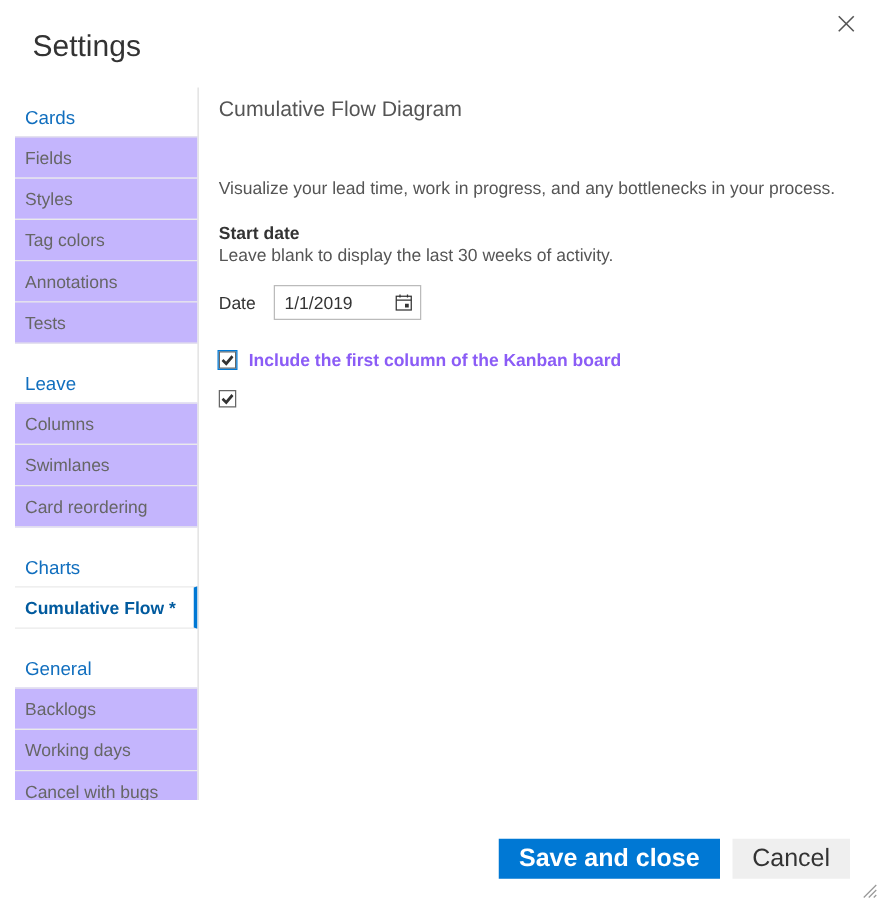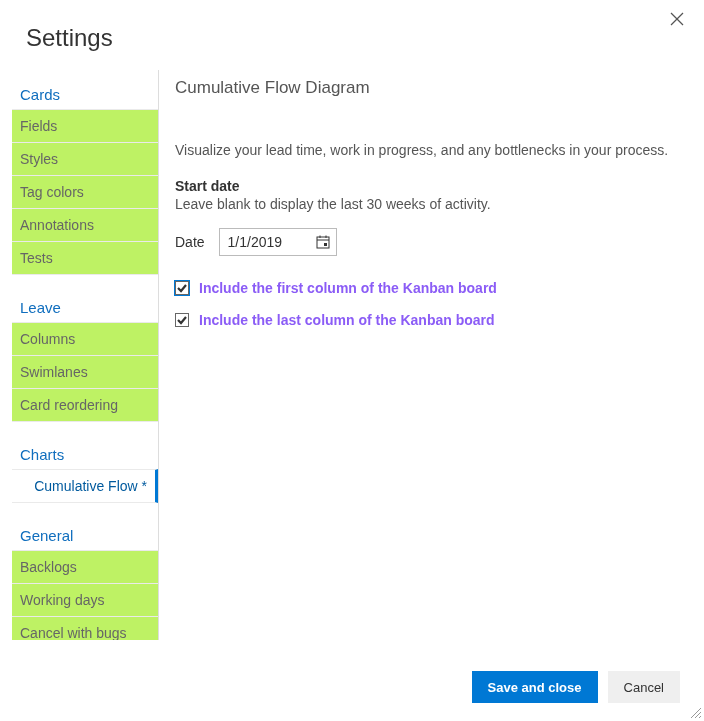--- a/index.html
+++ b/index.html
@@ -48,30 +48,29 @@
       font-size: 15px;
       padding: 8px 8px 6px 8px;
     }
     .nav-list { list-style: none; }
     .nav-item {
       font-size: 14px;
       color: #666;
       padding: 8px 8px;
       border-top: 1px solid #eaeaea;
       cursor: pointer;
-      background: #bef264;
+      background: #c4b5fd;
     }
     .nav-item:last-child { border-bottom: 1px solid #eaeaea; }
     .nav-item.active {
       background: #fff;
       color: #005a9e;
-      font-weight: 400;
+      font-weight: 700;
       border-right: 3px solid #0078d4;
       position: relative;
-      text-align: right;
     }
     .group-block { margin-bottom: 16px; }
 
     .main {
       flex: 1;
       padding: 8px 20px 0 16px;
     }
     .main h2 {
       font-size: 17px;
       font-weight: 400;
@@ -123,21 +122,21 @@
     .footer {
       position: absolute;
       bottom: 18px;
       right: 24px;
       display: flex;
       gap: 10px;
     }
     .btn {
       height: 32px;
       padding: 0 16px;
-      font-size: 13px;
+      font-size: 20px;
       border: none;
       cursor: pointer;
       display: inline-flex;
       align-items: center;
       justify-content: center;
     }
     .btn-primary { background: #0078d4; color: #fff; font-weight: 600; }
     .btn-secondary { background: #efefef; color: #333; }
     .resize-grip {
       position: absolute;
@@ -225,21 +224,20 @@
       </span>
       <span class="cl">Include the first column of the Kanban board</span>
     </div>
 
     <div class="check-row">
       <span class="cb">
         <svg viewBox="0 0 10 10">
             <polyline points="1,5 4,8 9,2"></polyline>
           </svg>
       </span>
-      <span class="cl">Include the last column of the Kanban board</span>
     </div>
   </section>
 </div>
 
 <div class="footer">
   <button class="btn btn-primary">Save and close</button>
   <button class="btn btn-secondary">Cancel</button>
 </div>
 
 <div class="resize-grip">

